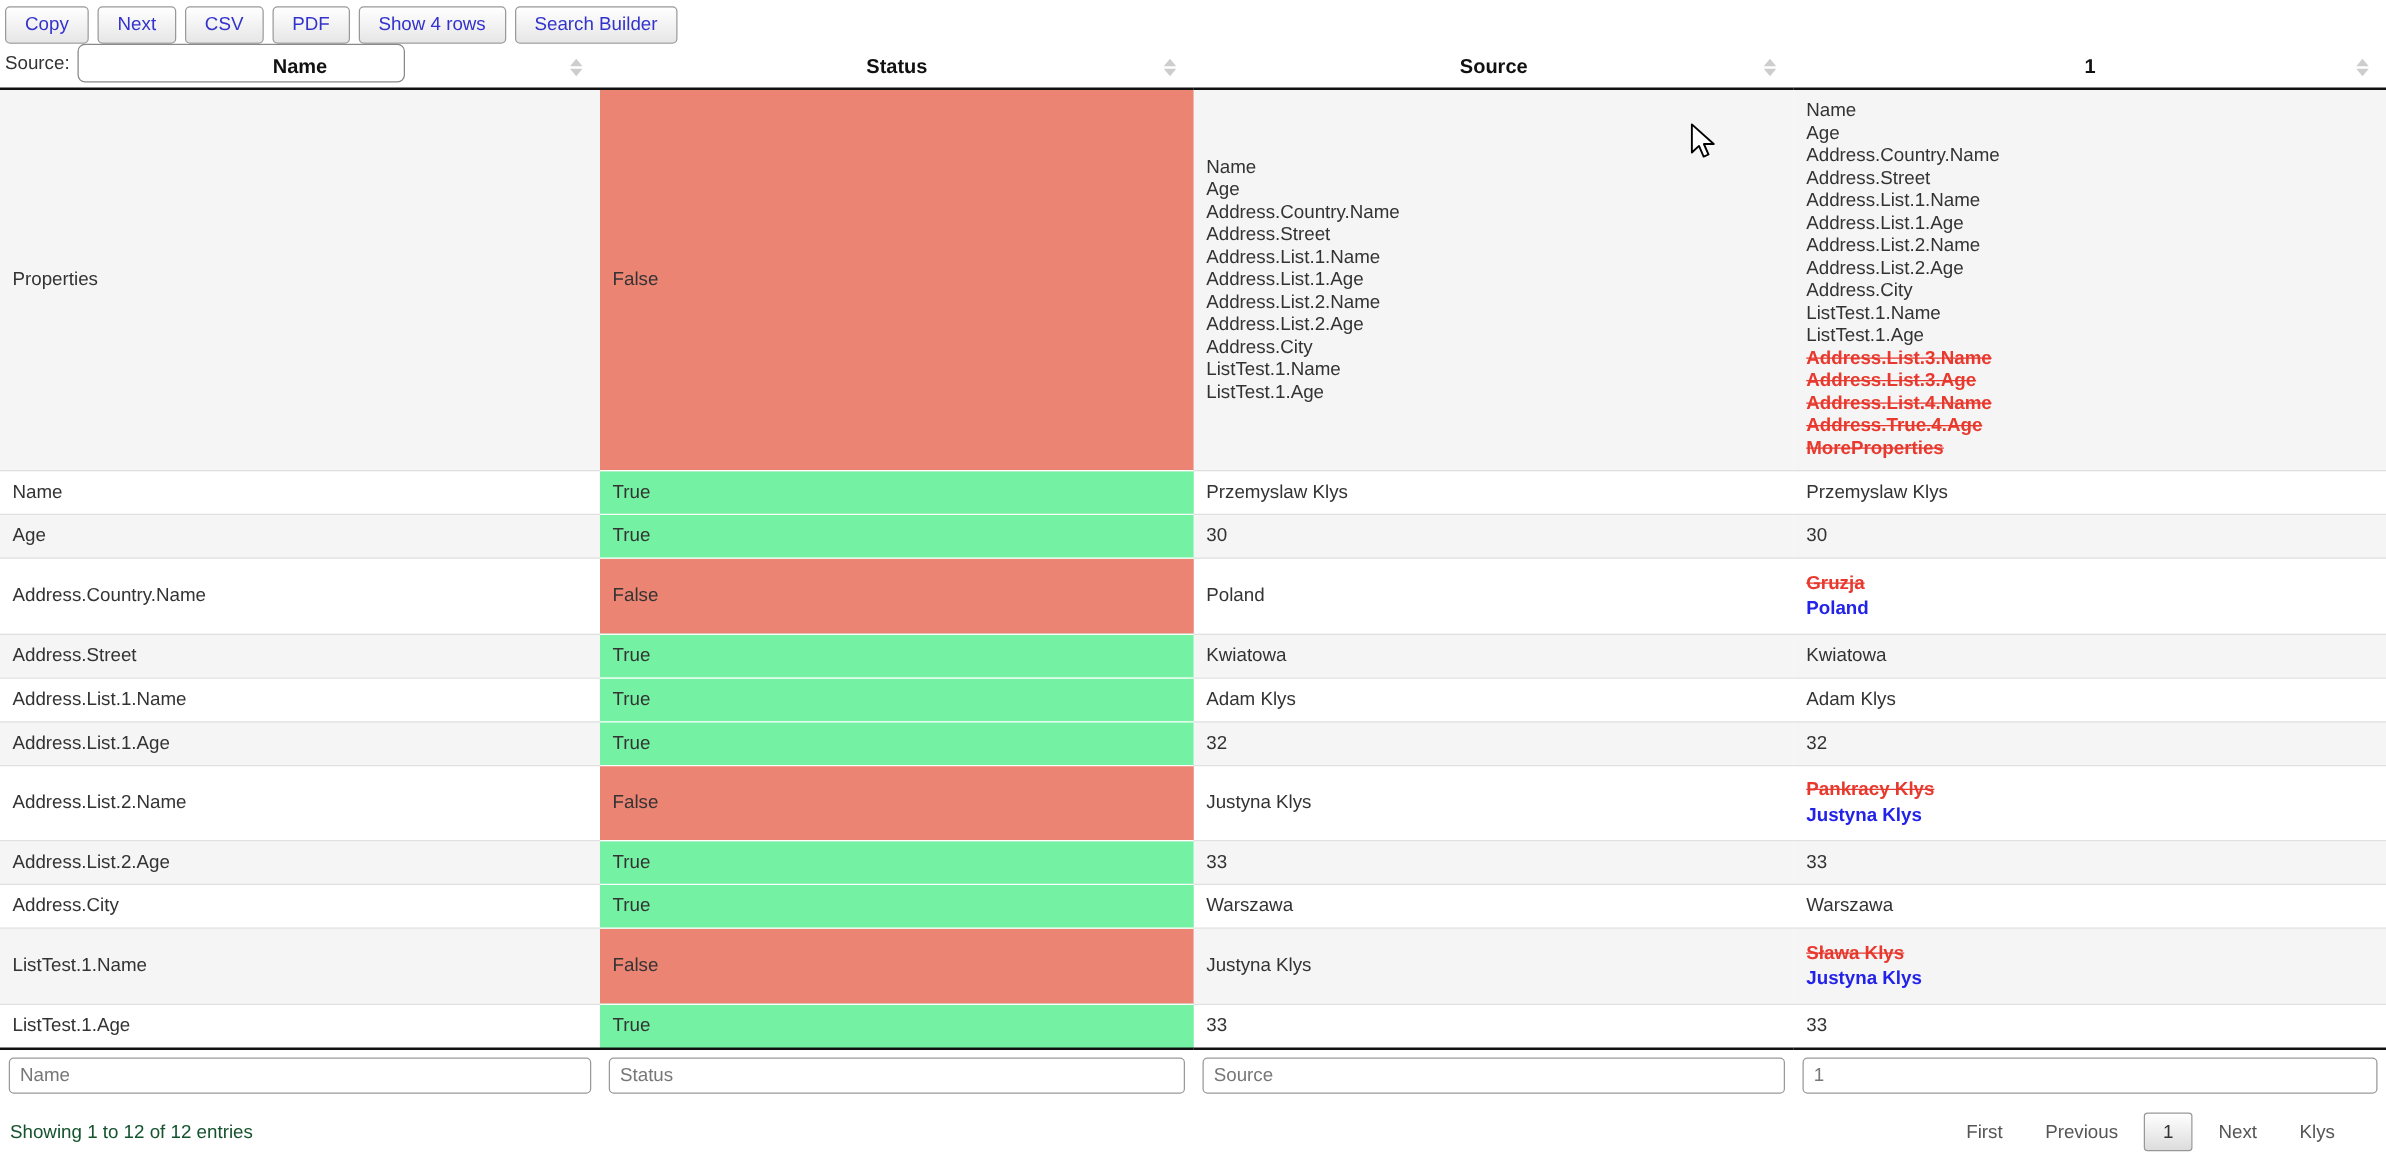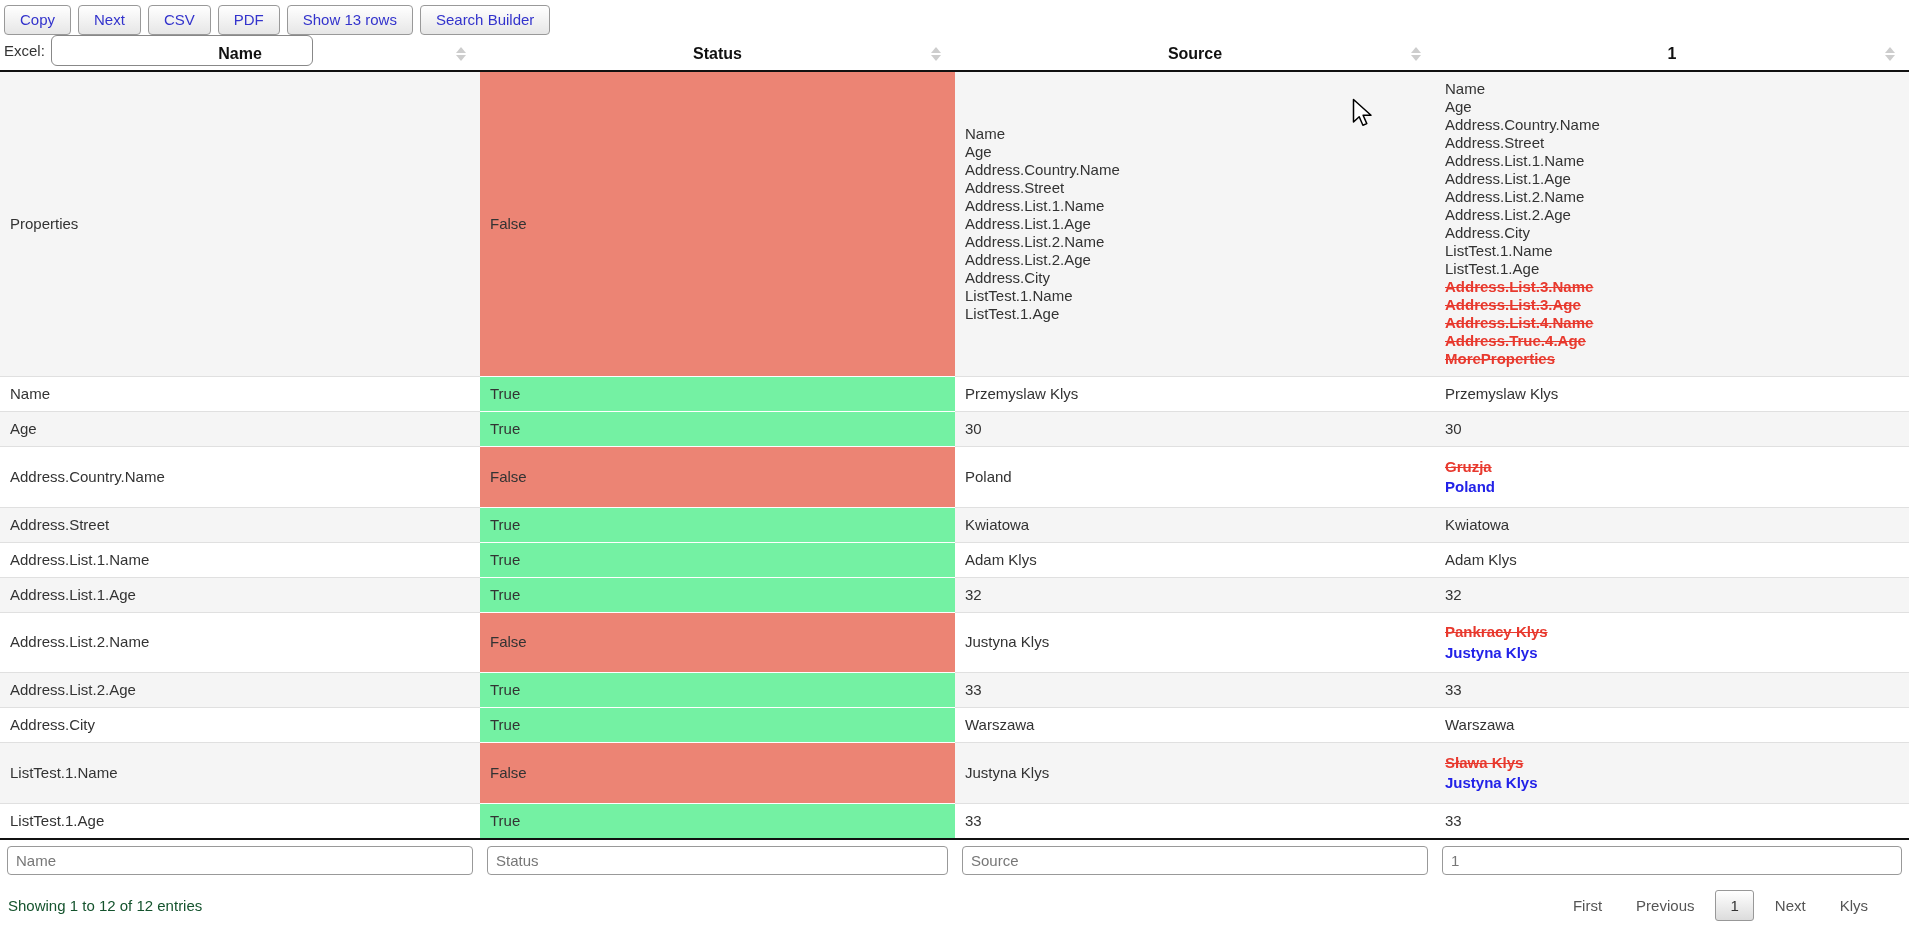--- a/index.html
+++ b/index.html
@@ -63,25 +63,25 @@
 </style>
 </head>
 <body>
 
 <div class="toolbar">
   <div class="toolbar-left">
       <button class="dt-button">Copy</button>
       <button class="dt-button">Next</button>
       <button class="dt-button">CSV</button>
       <button class="dt-button">PDF</button>
-      <button class="dt-button">Show 13 rows</button>
+      <button class="dt-button">Show 4 rows</button>
       <button class="dt-button">Search Builder</button>
     </div>
   <div class="search-box">
-    <label>Excel:</label>
+    <label>Source:</label>
     <input class="search-input" type="text" value="" style="">
   </div>
 </div>
 
 <table class="dt">
   <colgroup>
     <col style="width:480px">
       <col style="width:475px">
       <col style="width:480px">
       <col style="width:474px">

